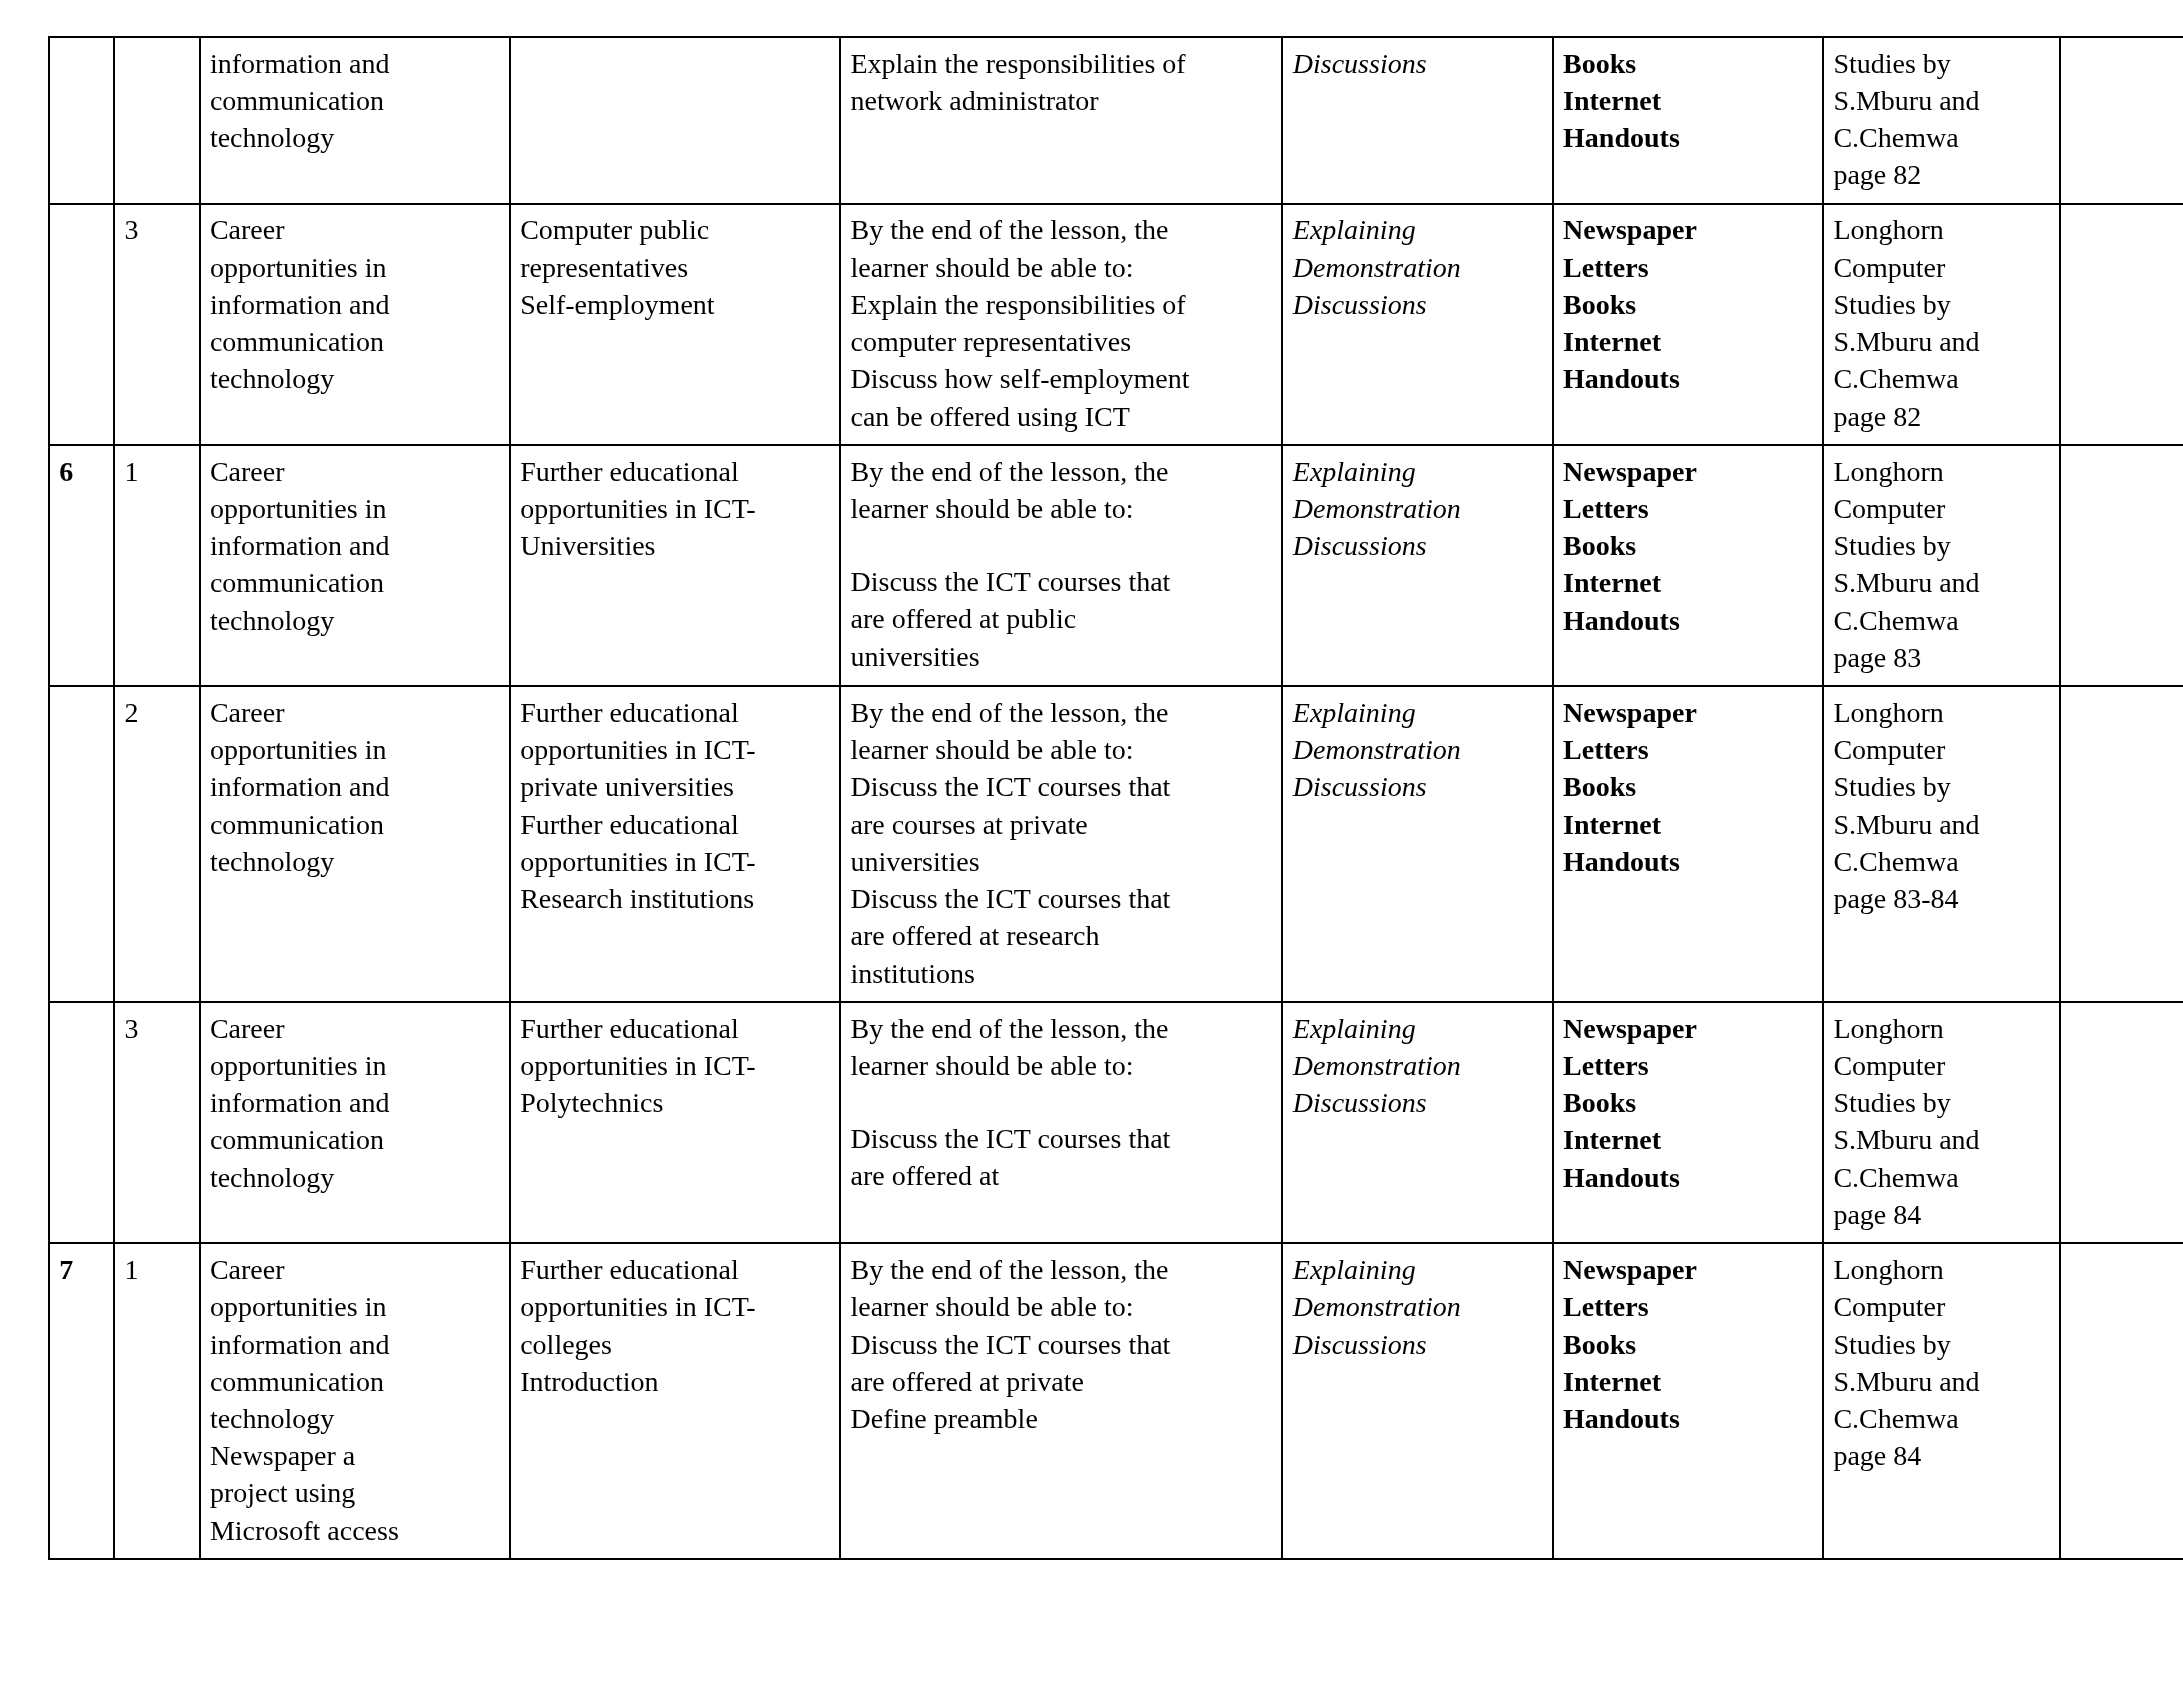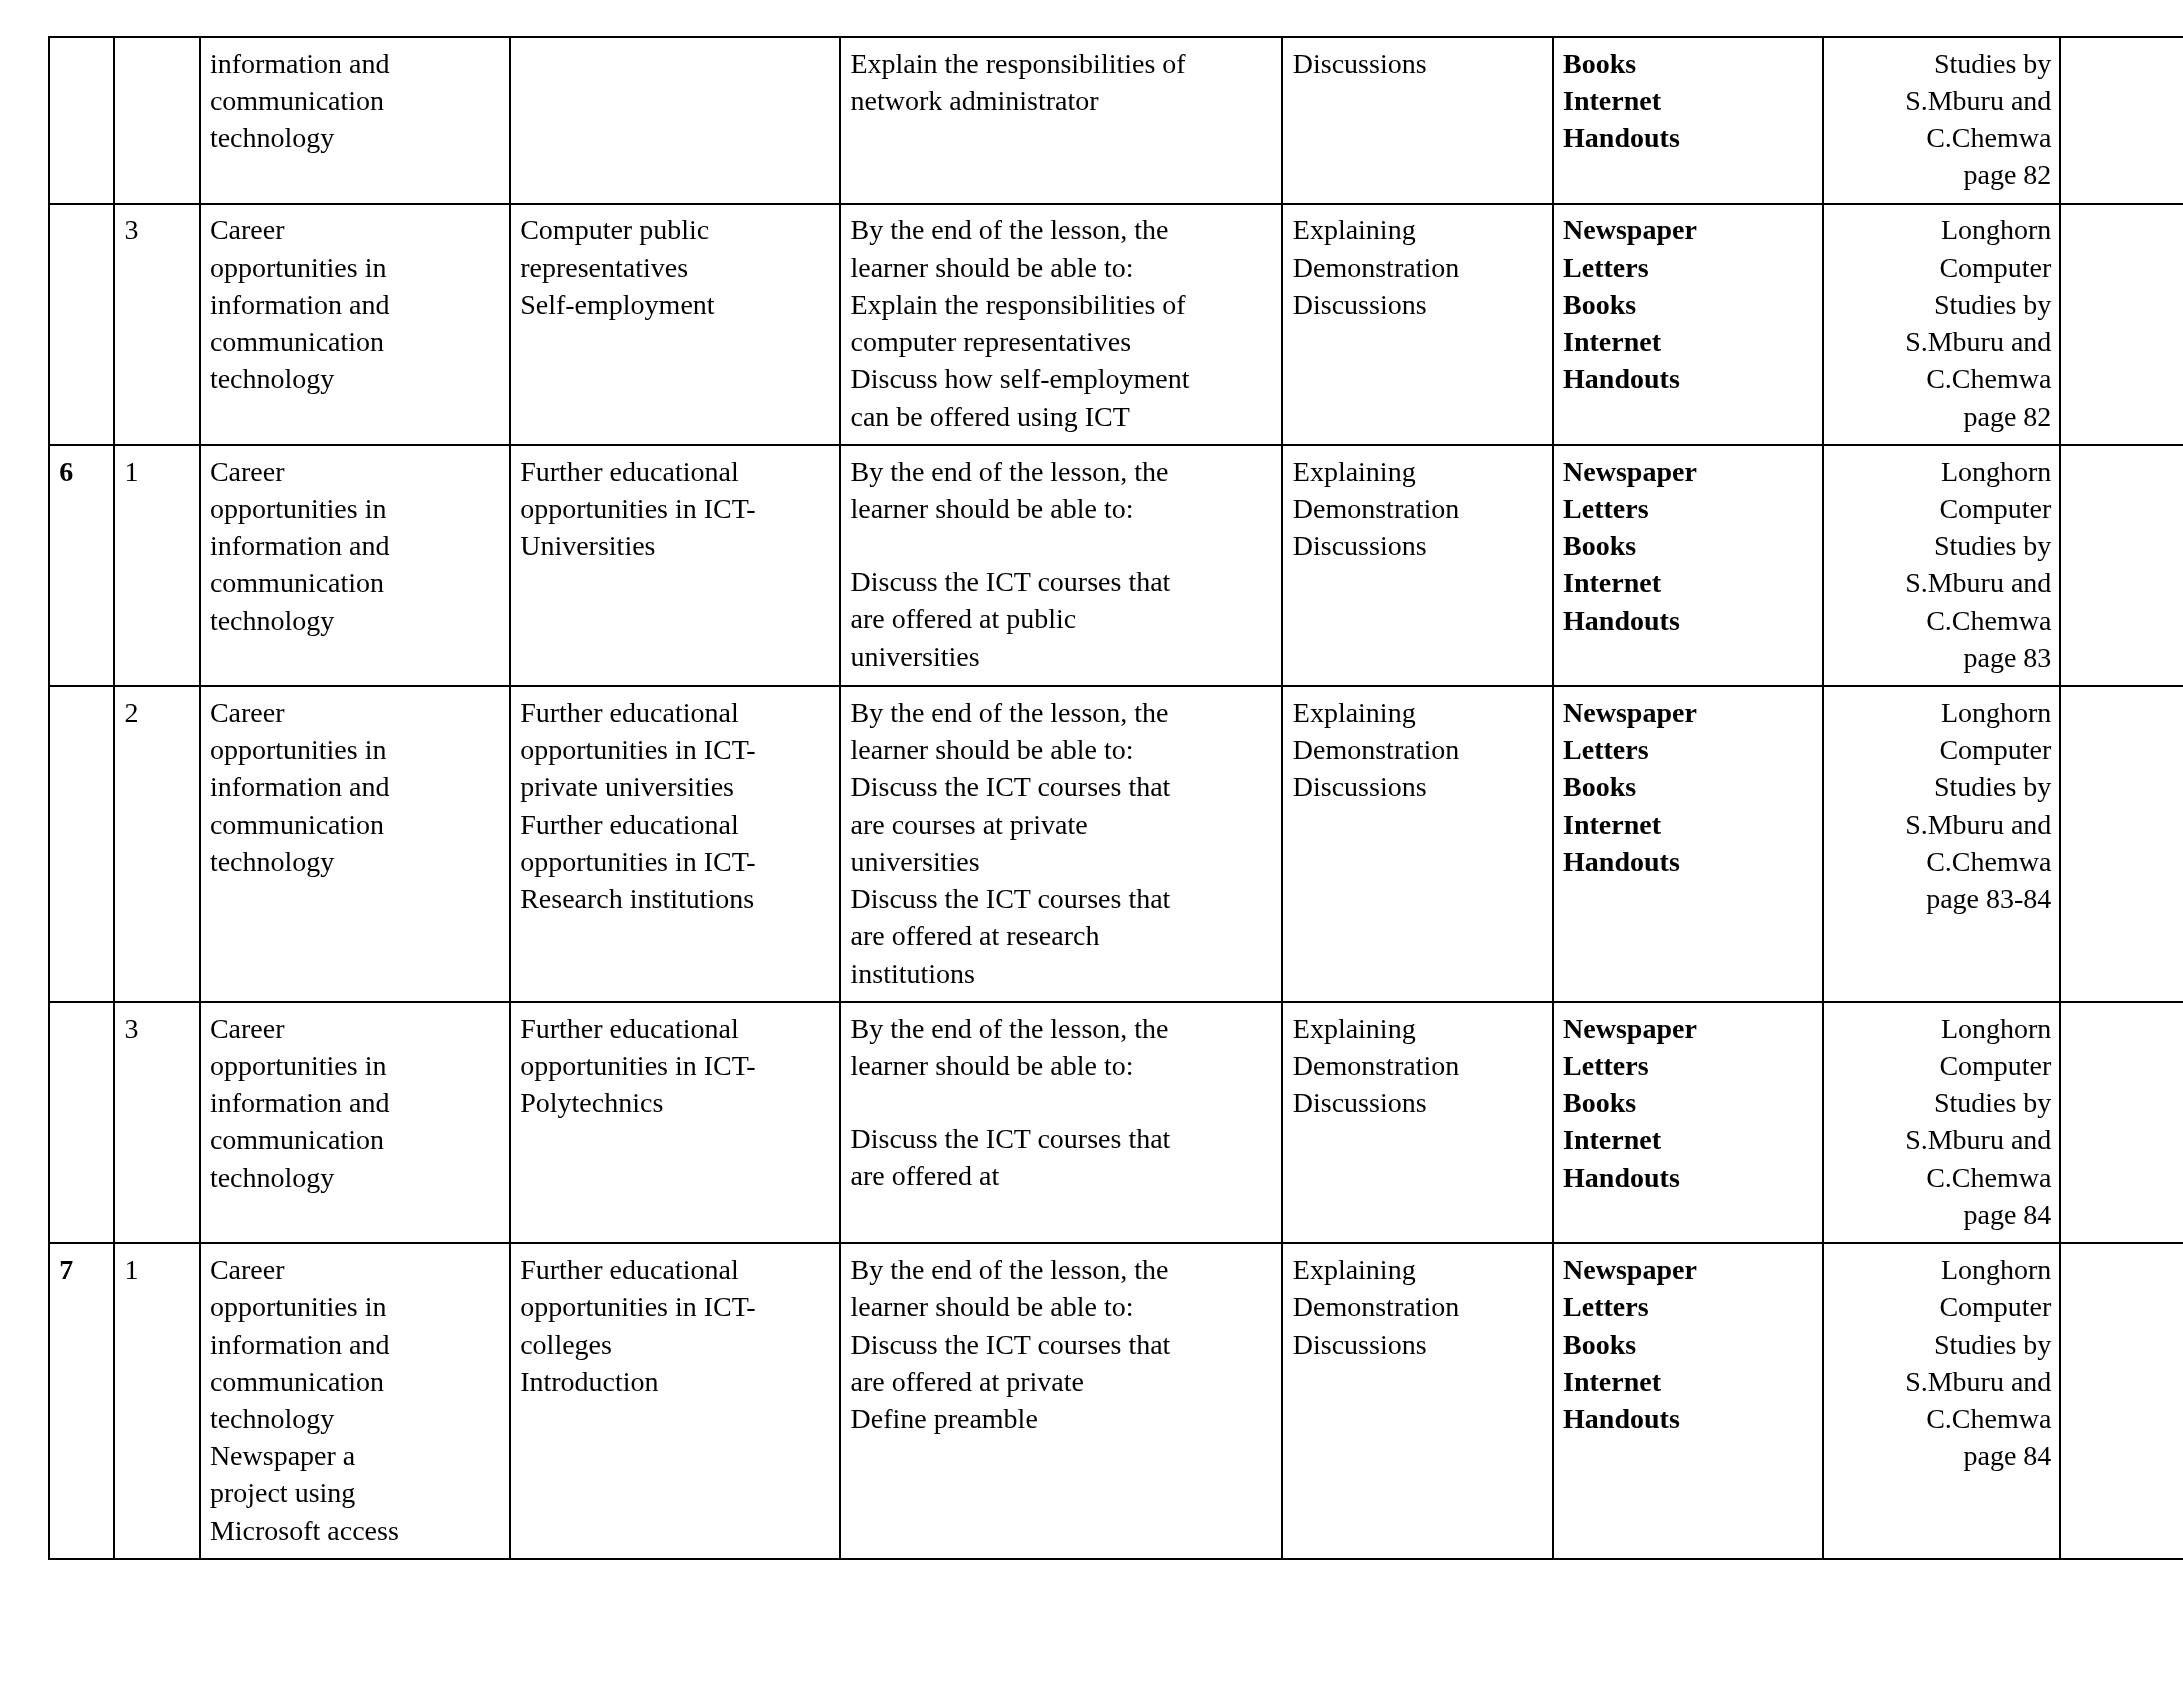--- a/index.html
+++ b/index.html
@@ -33,23 +33,23 @@
     font-size: 28px;
     line-height: 1.33;
     font-family: "Liberation Serif", serif;
     word-wrap: break-word;
   }
   td.c-week   { width: 46px;  text-align: left; font-weight: bold; }
   td.c-lesson { width: 66px; text-align: left; }
   td.c-topic  { width: 291px; }
   td.c-subtopic { width: 311px; }
   td.c-objectives { width: 423px; margin-top: 16px; }
-  td.c-activities { width: 251px; }
+  td.c-activities { width: 251px; font-style: italic; }
   td.c-resources  { width: 251px; font-weight: bold; }
-  td.c-references { width: 218px; text-align: right; }
+  td.c-references { width: 218px; }
   td.c-remarks    { width: 165px; }
   .line { display: block; }
   .gap  { display: block; height: 36px; }
   .pad-top { padding-top: 28px; }
 </style>
 </head>
 <body>
 
 <div class="page">
   <table class="scheme">

